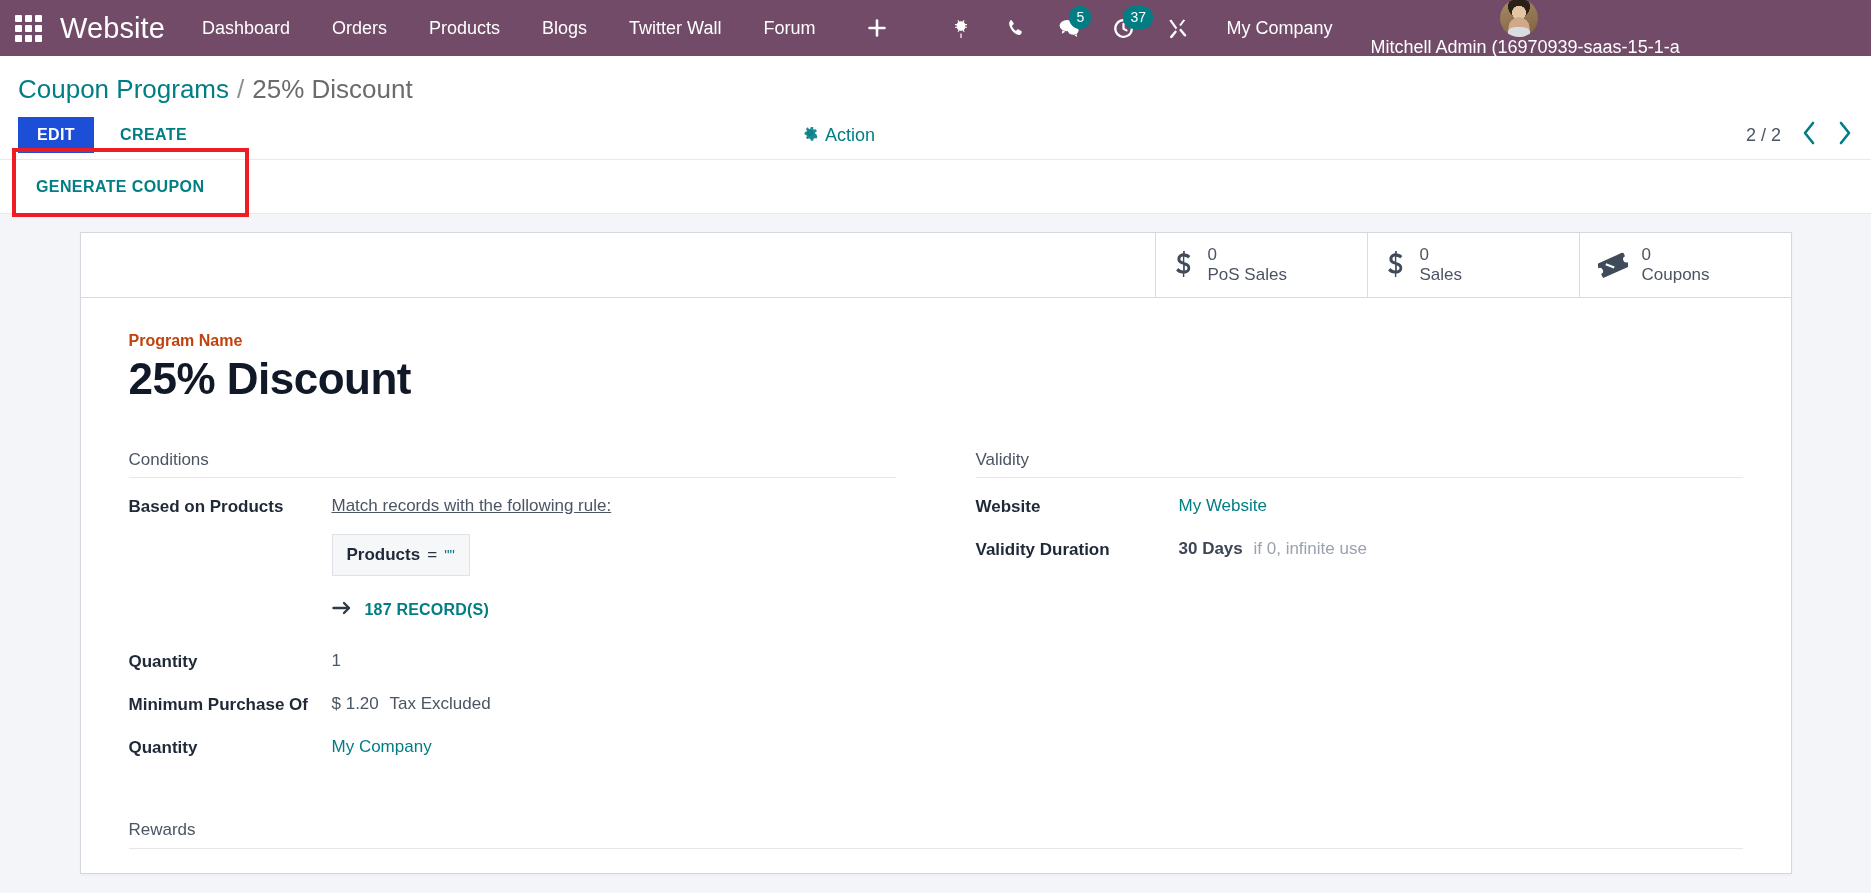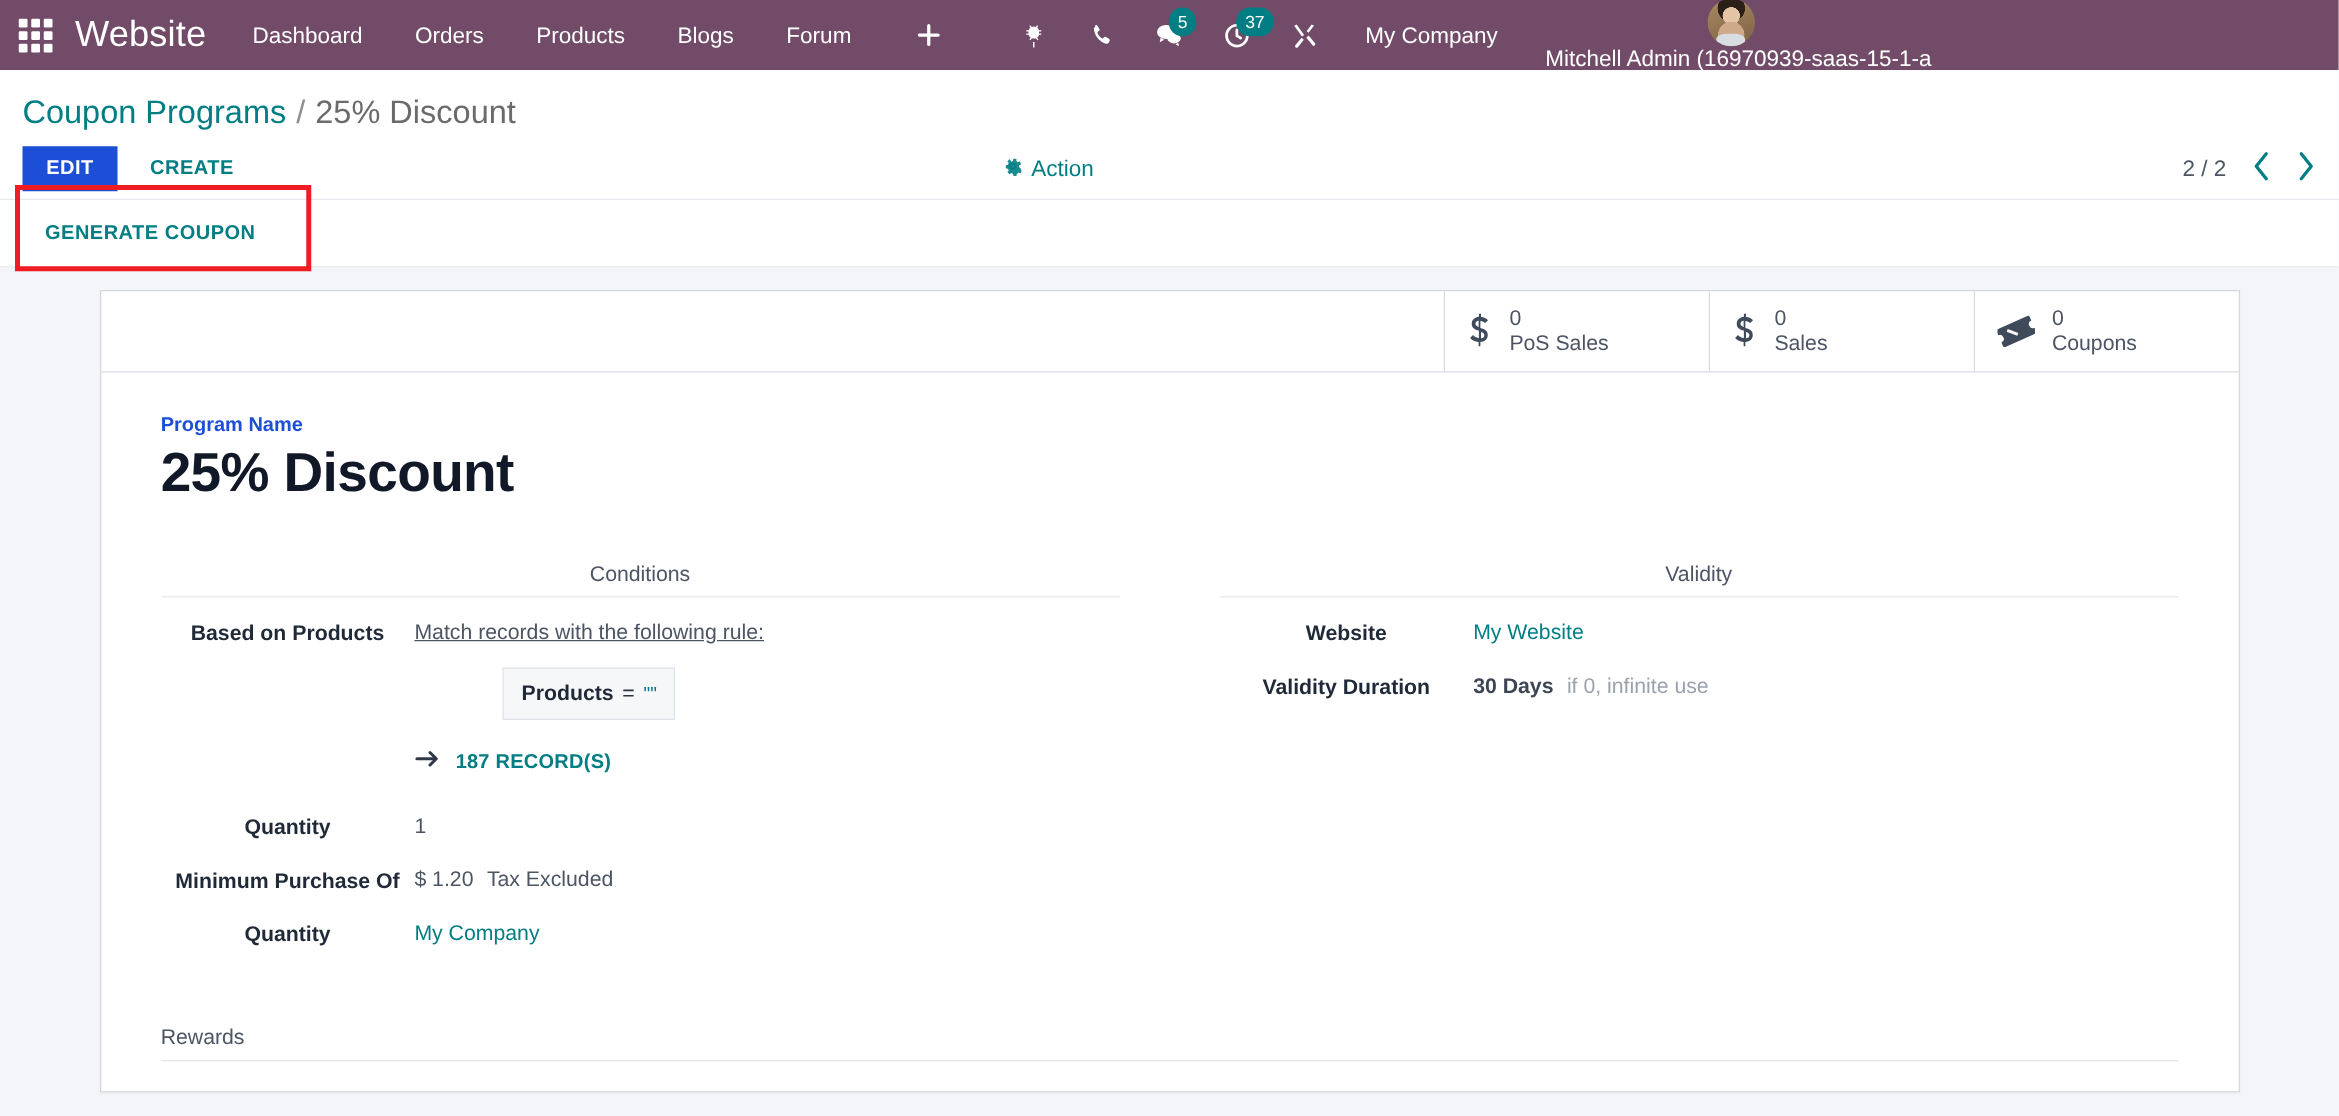--- a/index.html
+++ b/index.html
@@ -196,32 +196,32 @@
     cursor: pointer;
     color: #4a5568;
   }
   .stat-icon { color: #3f4a5a; display: flex; align-items: center; }
   .stat-text { display: flex; flex-direction: column; line-height: 1.18; }
   .stat-value { font-size: 17px; color: #4c5463; }
   .stat-label { font-size: 17px; color: #4c5463; }
 
   .sheet-body { padding: 34px 48px 24px 48px; }
 
-  .field-label-sm { font-size: 16px; color: #1d4ed8; font-weight: 700; }
+  .field-label-sm { font-size: 16px; color: #c2410c; font-weight: 700; }
   .title-input {
     font-size: 44px; font-weight: 700; color: #111827;
     margin-top: 4px; letter-spacing: -.5px;
   }
 
   .groups {
     display: flex;
     gap: 80px;
     margin-top: 46px;
   }
-  .group { flex: 1; min-width: 0; text-align: center; }
+  .group { flex: 1; min-width: 0; }
   .group-title {
     font-size: 17px; color: #4b5563;
     padding-bottom: 7px;
     border-bottom: 1px solid #e5e7eb;
     margin-bottom: 18px;
   }
   .frow { display: flex; align-items: flex-start; margin-bottom: 22px; }
   .frow-label {
     width: 203px; flex: none;
     font-size: 17px; font-weight: 700; color: #1f2937;
@@ -276,20 +276,21 @@
         <i></i>
     </span>
   </div>
 
   <div class="brand">Website</div>
 
   <div class="navlink">Dashboard</div>
   <div class="navlink">Orders</div>
   <div class="navlink">Products</div>
   <div class="navlink">Blogs</div>
+  <div class="navlink">Twitter Wall</div>
   <div class="navlink">Forum</div>
 
   <div class="sys-icon" style="margin-left:14px;">
     <span>
       <svg width="22" height="22" viewBox="0 0 22 22" fill="none">
         <path d="M11 3.5v15M3.5 11h15" stroke="#fff" stroke-width="2.6" stroke-linecap="round"></path>
       </svg>
     </span>
   </div>
 

